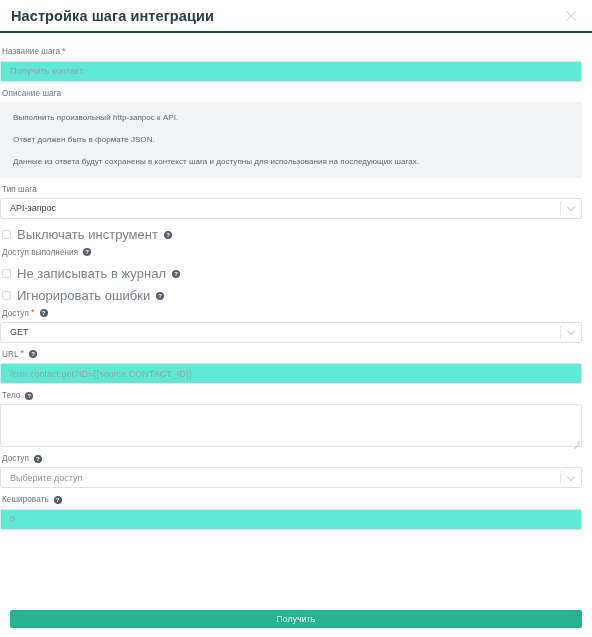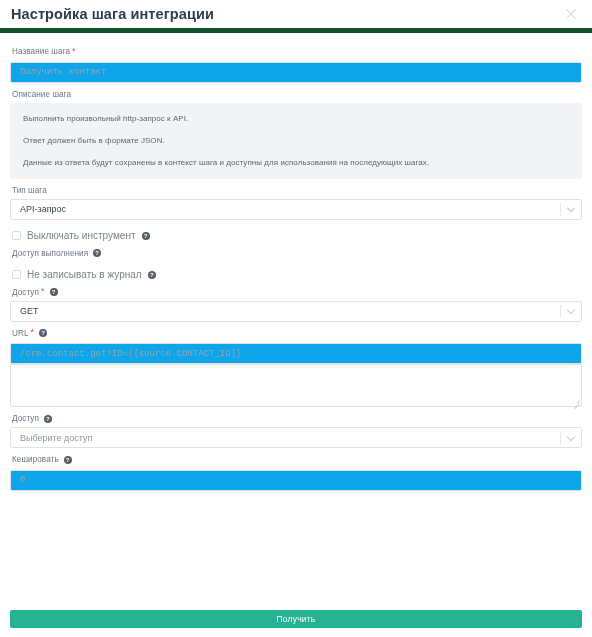--- a/index.html
+++ b/index.html
@@ -27,21 +27,21 @@
   }
 
   
   .modal-header {
     height: 33px;
     min-height: 33px;
     display: flex;
     align-items: center;
     justify-content: space-between;
     padding: 0 14px 0 11px;
-    border-bottom: 5px solid #14532d;
+    border-bottom: 2px solid #14532d;
   }
   .modal-title {
     font-size: 14.5px;
     font-weight: 700;
     color: #2c3e50;
     letter-spacing: 0.1px;
     white-space: nowrap;
   }
   .close-icon {
     width: 15px;
@@ -60,21 +60,21 @@
     height: 1.3px;
     background: #c9ced6;
     transform-origin: center;
   }
   .close-icon::before { transform: translate(-50%, -50%) rotate(45deg); }
   .close-icon::after  { transform: translate(-50%, -50%) rotate(-45deg); }
 
   
   .modal-body {
     flex: 1;
-    padding: 7px 10px 0 10px;
+    padding: 7px 10px 0 0;
     overflow: hidden;
   }
 
   .field { margin-bottom: 0; }
 
   .field-label {
     display: flex;
     align-items: center;
     font-size: 8.2px;
     color: #6b7683;
@@ -111,25 +111,25 @@
     cursor: pointer;
     user-select: none;
   }
 
   
   .text-input {
     width: 100%;
     height: 21px;
     border: 1px solid #dfe3e8;
     border-radius: 2px;
-    background: #0ea5e9;
+    background: #5eead4;
     padding: 0 9px;
     font-size: 9px;
     color: #3c4752;
-    font-family: Liberation Mono, monospace;
+    font-family: Liberation Sans, sans-serif;
     outline: none;
   }
   .text-input::placeholder { color: #9aa3ad; }
 
   .select-wrap {
     position: relative;
     width: 100%;
     height: 21px;
   }
   .select-box {
@@ -204,21 +204,21 @@
   .checkbox-box {
     width: 9px;
     height: 9px;
     min-width: 9px;
     border: 1px solid #d8dde2;
     border-radius: 2px;
     background: #fff;
     cursor: pointer;
   }
   .checkbox-label {
-    font-size: 10px;
+    font-size: 13px;
     color: #7a838d;
     margin-left: 6px;
     line-height: 9px;
     white-space: nowrap;
     letter-spacing: 0.02px;
   }
   .checkbox-row .help-icon { margin-left: 6px; }
 
   
   .textarea-box {
@@ -332,20 +332,25 @@
         <span class="help-icon">?</span>
       </div>
     </div>
 
     <div class="checkbox-row">
       <div class="checkbox-box"></div>
       <span class="checkbox-label">Не записывать в журнал</span>
       <span class="help-icon">?</span>
     </div>
 
+    <div class="checkbox-row">
+      <div class="checkbox-box"></div>
+      <span class="checkbox-label">Игнорировать ошибки</span>
+      <span class="help-icon">?</span>
+    </div>
 
     <div class="field">
       <div class="field-label">
         <span>Доступ</span>
         <span class="req-star">*</span>
         <span class="help-icon">?</span>
       </div>
       <div class="select-wrap">
         <div class="select-box">GET</div>
         <div class="select-divider"></div>
@@ -356,20 +361,24 @@
     <div class="field">
       <div class="field-label">
         <span>URL</span>
         <span class="req-star">*</span>
         <span class="help-icon">?</span>
       </div>
       <input class="text-input" type="text" placeholder="/crm.contact.get?ID={{source.CONTACT_ID}}" style="">
     </div>
 
     <div class="field">
+      <div class="field-label">
+        <span>Тело</span>
+        <span class="help-icon">?</span>
+      </div>
       <div class="textarea-box">
         <textarea class="textarea-field" style=""></textarea>
         <span class="resize-grip">
             <span></span>
             <span></span>
           </span>
       </div>
     </div>
 
 

